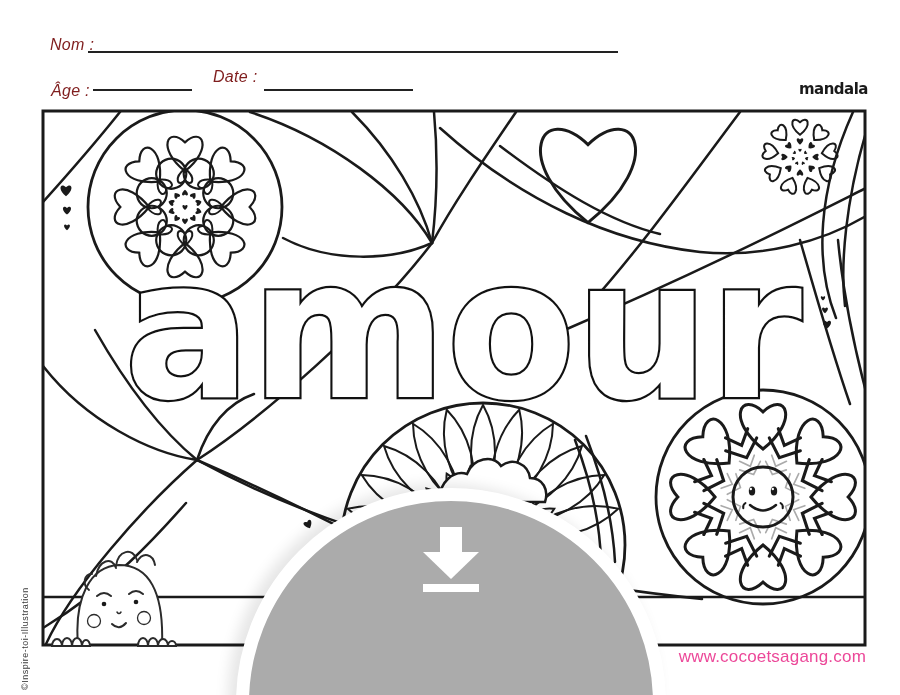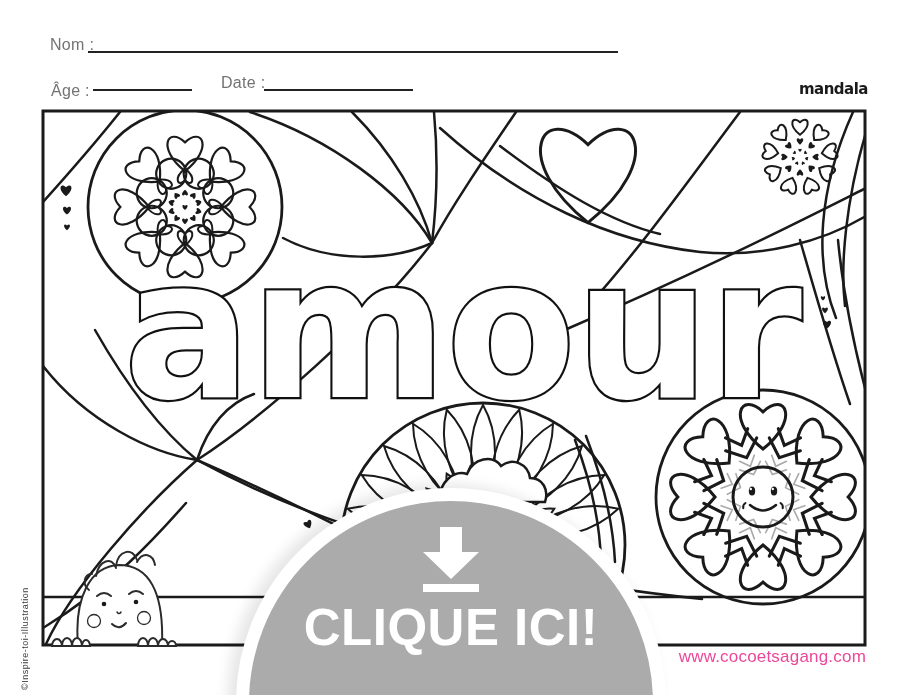--- a/index.html
+++ b/index.html
@@ -2,21 +2,21 @@
 <html><head>
 <meta charset="utf-8">
 <style>
   html,body{margin:0;padding:0;}
   body{
     width:900px;height:695px;position:relative;overflow:hidden;
     background:#ffffff;font-family:"Liberation Sans",sans-serif;color:#1a1a1a;
   }
   .abs{position:absolute;}
   
-  .form-label{font-size:16px;color:#737373;letter-spacing:.3px;}
+  .form-label{font-size:16px;color:#7f1d1d;letter-spacing:.3px;font-style:italic;}
   .form-line{border-bottom:2px solid #222;height:15px;}
   
   .logo{right:32px;top:80px;display:flex;align-items:baseline;gap:5px;}
   .logo .brand{font-family:"DejaVu Sans",sans-serif;font-weight:800;font-size:30px;letter-spacing:-1px;}
   .logo .suffix{font-family:"DejaVu Sans",sans-serif;font-weight:700;font-size:15px;letter-spacing:-0.5px;}
   
   #art{left:0;top:0;z-index:1;}
   
   .fragment{left:627px;top:606px;font-size:15px;color:#222;z-index:2;}
   
@@ -40,21 +40,21 @@
   }
 </style>
 </head>
 <body>
 
 <div class="abs form-label" style="left:50px;top:36px;">Nom :</div>
 <div class="abs form-line" style="left:88px;top:36px;width:530px;"></div>
 
 <div class="abs form-label" style="left:51px;top:82px;">Âge :</div>
 <div class="abs form-line" style="left:93px;top:74px;width:99px;"></div>
-<div class="abs form-label" style="left:213px;top:74px;margin-left:8px;">Date :</div>
+<div class="abs form-label" style="left:213px;top:68px;">Date :</div>
 <div class="abs form-line" style="left:264px;top:74px;width:149px;"></div>
 
 <div class="abs logo">
   <span class="suffix">mandala</span>
 </div>
 
 <svg id="art" class="abs" width="900" height="695" viewBox="0 0 900 695">
   <defs>
     <clipPath id="frameClip">
         <rect x="44" y="112" width="821" height="532"></rect>
@@ -263,18 +263,17 @@
 </svg>
 
 <span class="abs fragment">e.</span>
 
 <div class="abs cta-circle">
   <svg class="cta-arrow" width="64" height="66" viewBox="0 0 64 66">
     <rect x="21" y="0" width="22" height="26" fill="#ffffff"></rect>
     <polygon points="4,25 60,25 32,52" fill="#ffffff"></polygon>
     <rect x="4" y="57" width="56" height="8" fill="#ffffff"></rect>
   </svg>
-  <div class="cta-label">CLIQUE ICI!</div>
 </div>
 
 <div class="abs site-url">www.cocoetsagang.com</div>
 
 <div class="abs credit">©Inspire-toi-Illustration</div>
 
 </body></html>

